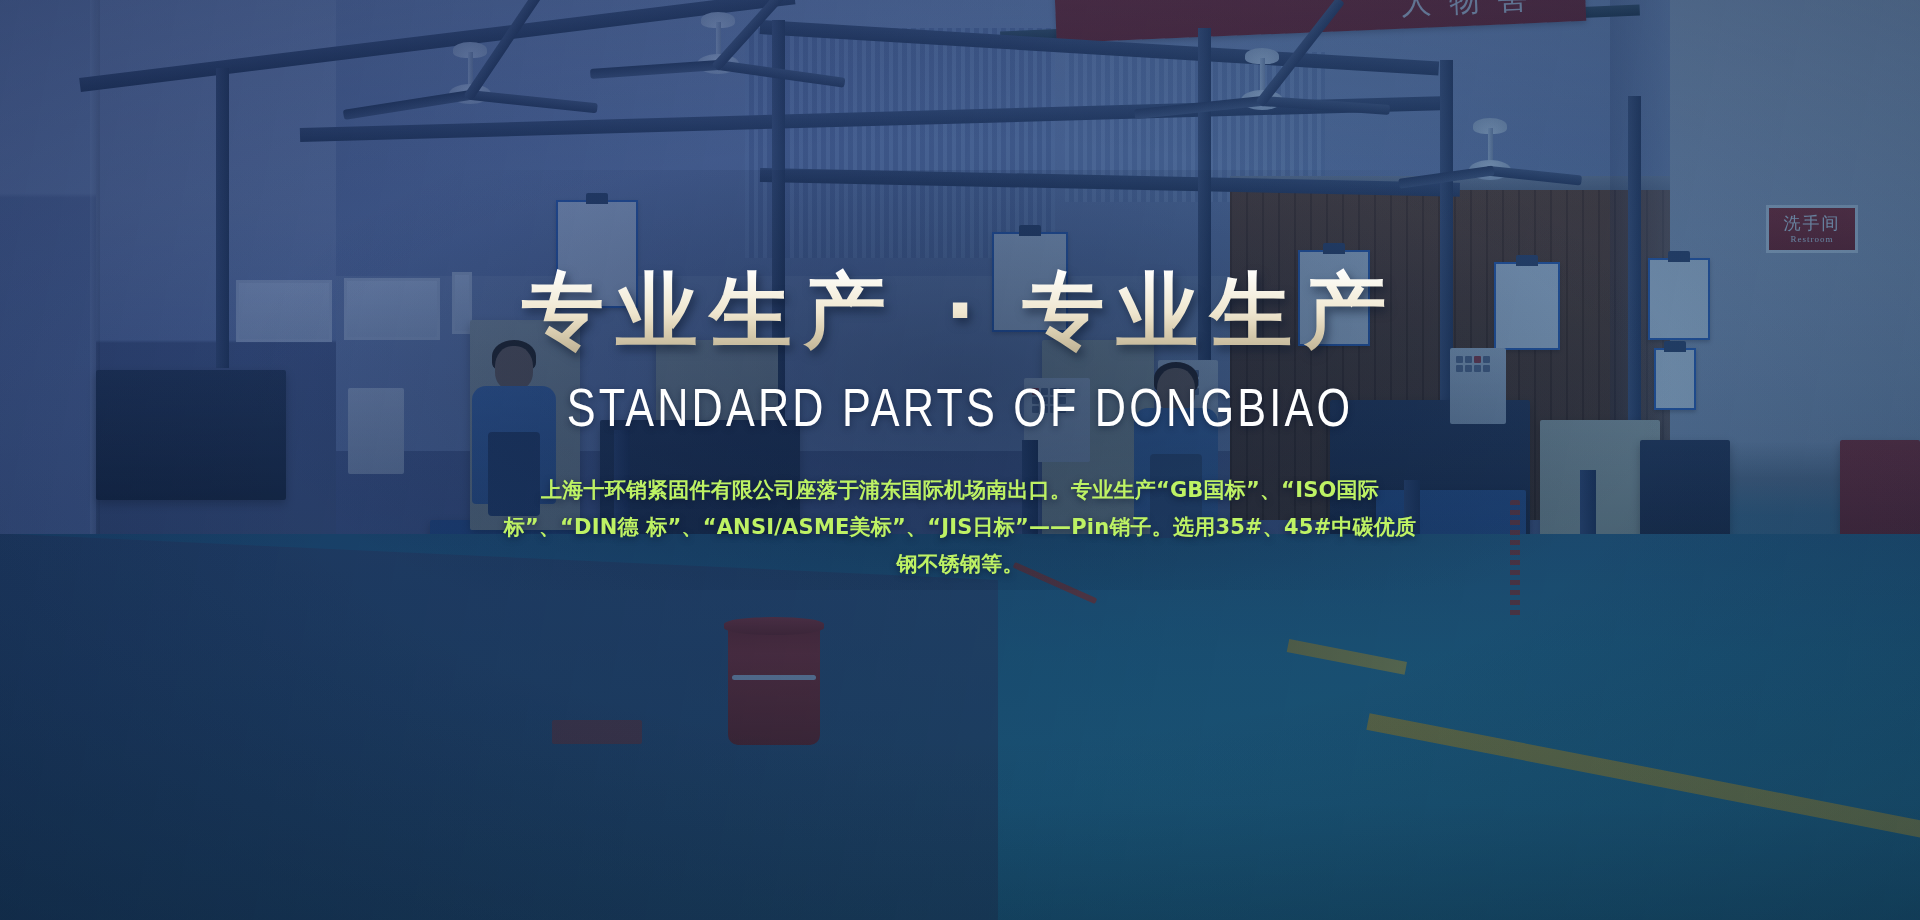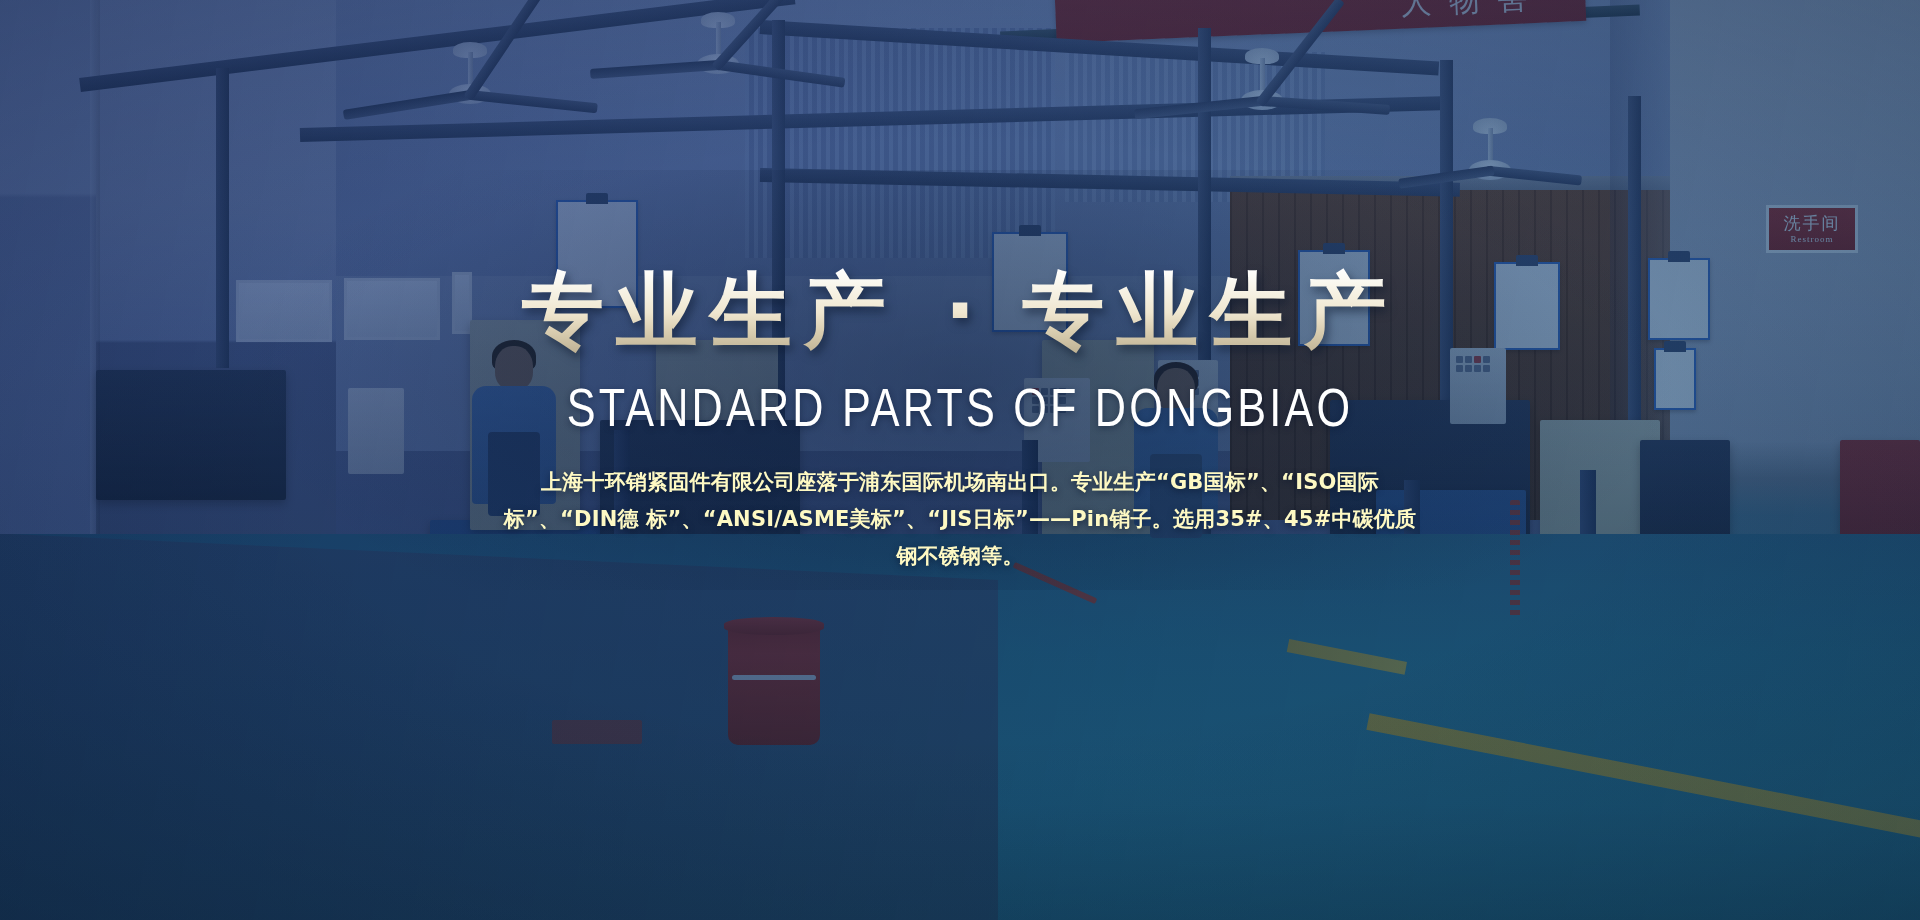--- a/index.html
+++ b/index.html
@@ -249,24 +249,24 @@
     font-size:54px; font-weight:400;
     letter-spacing:4px;
     color:#ffffff;
     transform:scaleX(.80);
     white-space:nowrap;
     text-shadow:0 2px 7px rgba(8,20,44,.45);
     font-family:"Liberation Sans","DejaVu Sans",sans-serif;
   }
 
   .desc{
-    margin:26px auto 0;
+    margin:34px auto 0;
     width:930px;
     font-size:21px; line-height:1.75;
-    color:#fef9c3; font-weight:700;
+    color:#bef264; font-weight:700;
     text-shadow:0 2px 6px rgba(8,20,44,.6);
     text-align:center;
     font-family:"DejaVu Sans","Liberation Sans",sans-serif;
     letter-spacing:.2px;
   }
 </style>
 </head>
 <body>
 
 <div class="stage">

